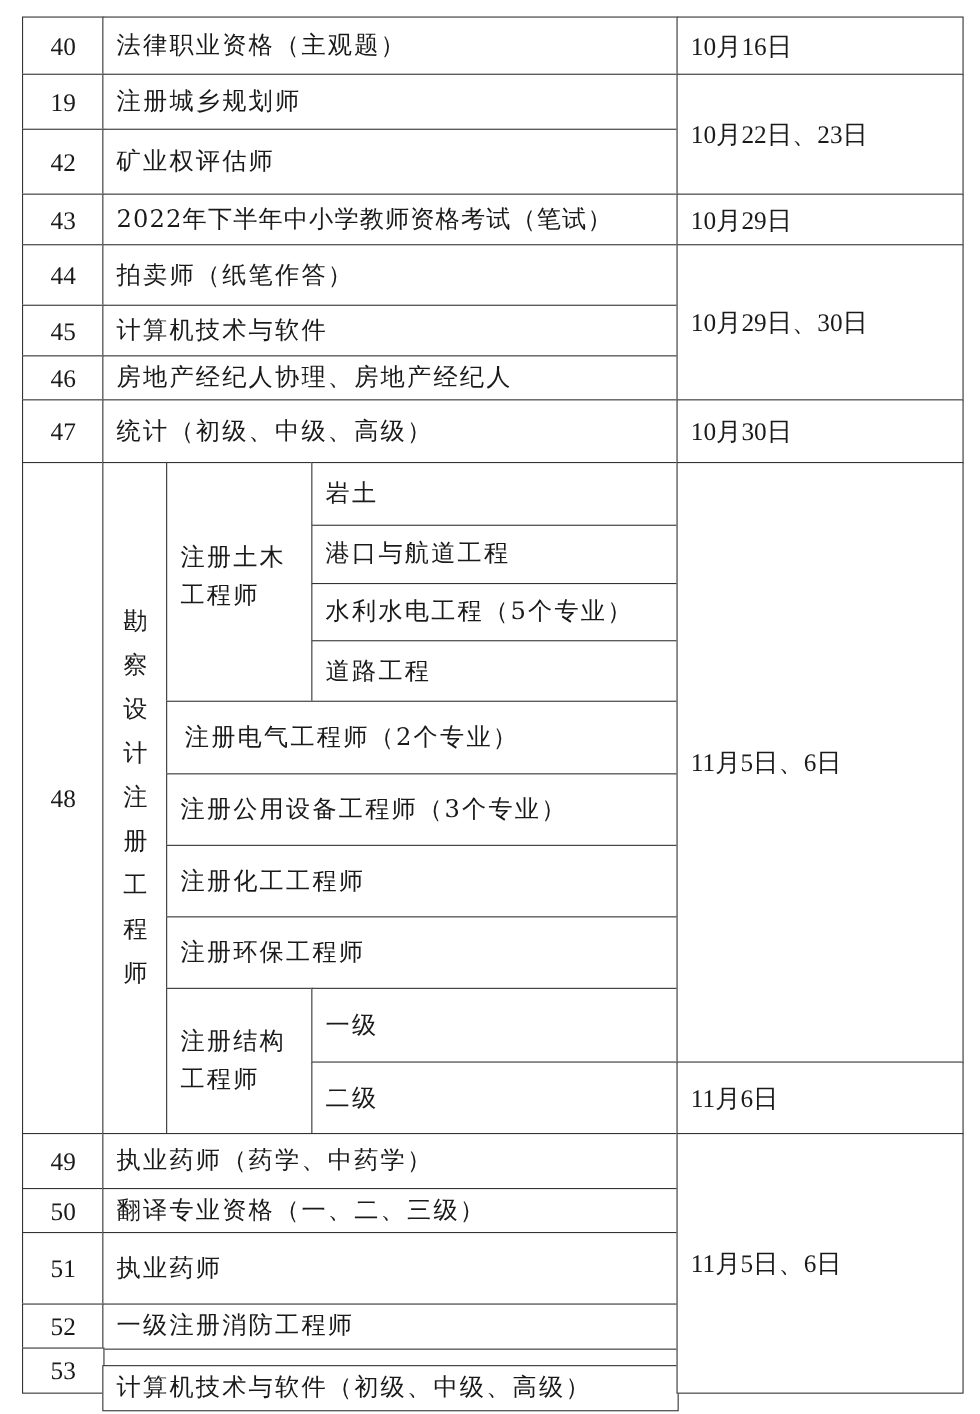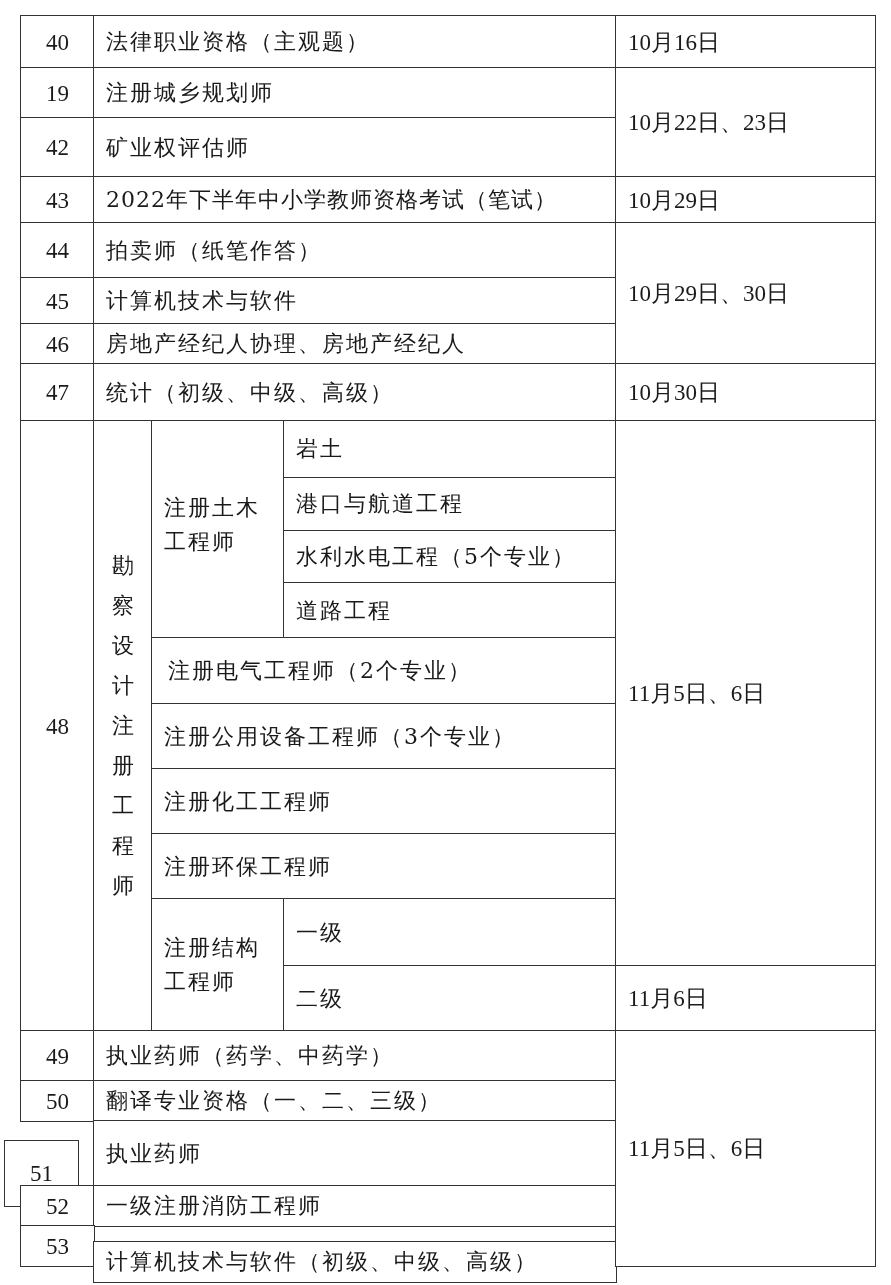--- a/index.html
+++ b/index.html
@@ -82,21 +82,21 @@
   <div class="cell txt" style="left:283px;top:898px;width:334px;height:69px;">一级</div>
   <div class="cell txt" style="left:283px;top:965px;width:334px;height:67px;">二级</div>
 
   <div class="cell date" style="left:615px;top:420px;width:261px;height:547px;">11月5日、6日</div>
   <div class="cell date" style="left:615px;top:965px;width:261px;height:67px;">11月6日</div>
 
   <div class="cell num" style="left:20px;top:1030px;width:75px;height:52px;">49</div>
   <div class="cell txt" style="left:93px;top:1030px;width:524px;height:52px;">执业药师（药学、中药学）</div>
   <div class="cell num" style="left:20px;top:1080px;width:75px;height:42px;">50</div>
   <div class="cell txt" style="left:93px;top:1080px;width:524px;height:42px;">翻译专业资格（一、二、三级）</div>
-  <div class="cell num" style="left:4px;top:1120px;width:75px;height:67px;margin-top:20px;">51</div>
+  <div class="cell num" style="left:20px;top:1120px;width:75px;height:67px;">51</div>
   <div class="cell txt" style="left:93px;top:1120px;width:524px;height:67px;">执业药师</div>
   <div class="cell num" style="left:20px;top:1185px;width:75px;height:42px;">52</div>
   <div class="cell txt" style="left:93px;top:1185px;width:524px;height:42px;">一级注册消防工程师</div>
   <div class="cell num" style="left:20px;top:1225px;width:75px;height:42px;">53</div>
   <div class="cell txt" style="left:93px;top:1241px;width:524px;height:42px;">计算机技术与软件（初级、中级、高级）</div>
   <div class="cell date" style="left:615px;top:1030px;width:261px;height:237px;">11月5日、6日</div>
 
 </div>
 
 </body></html>

